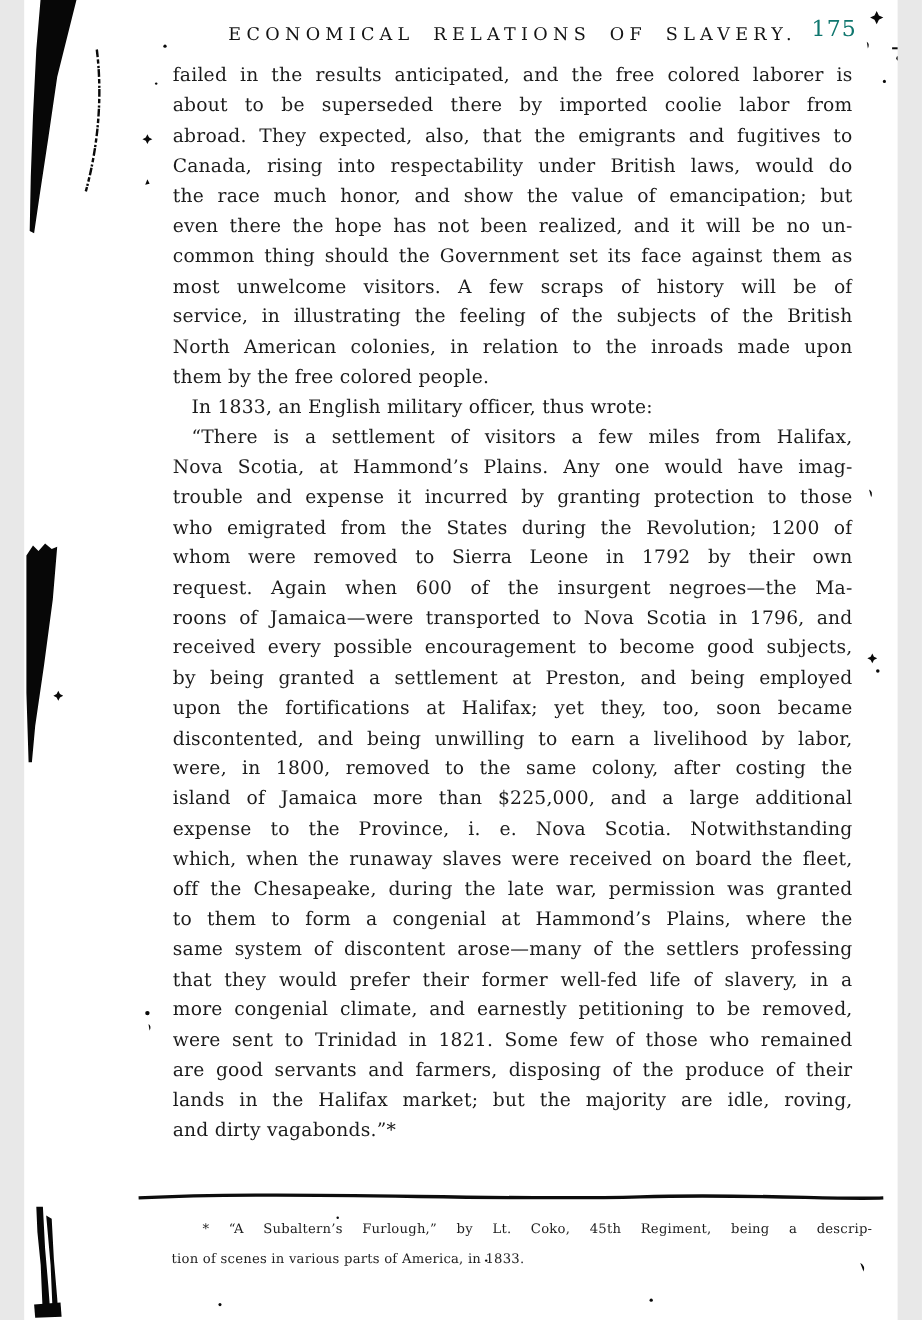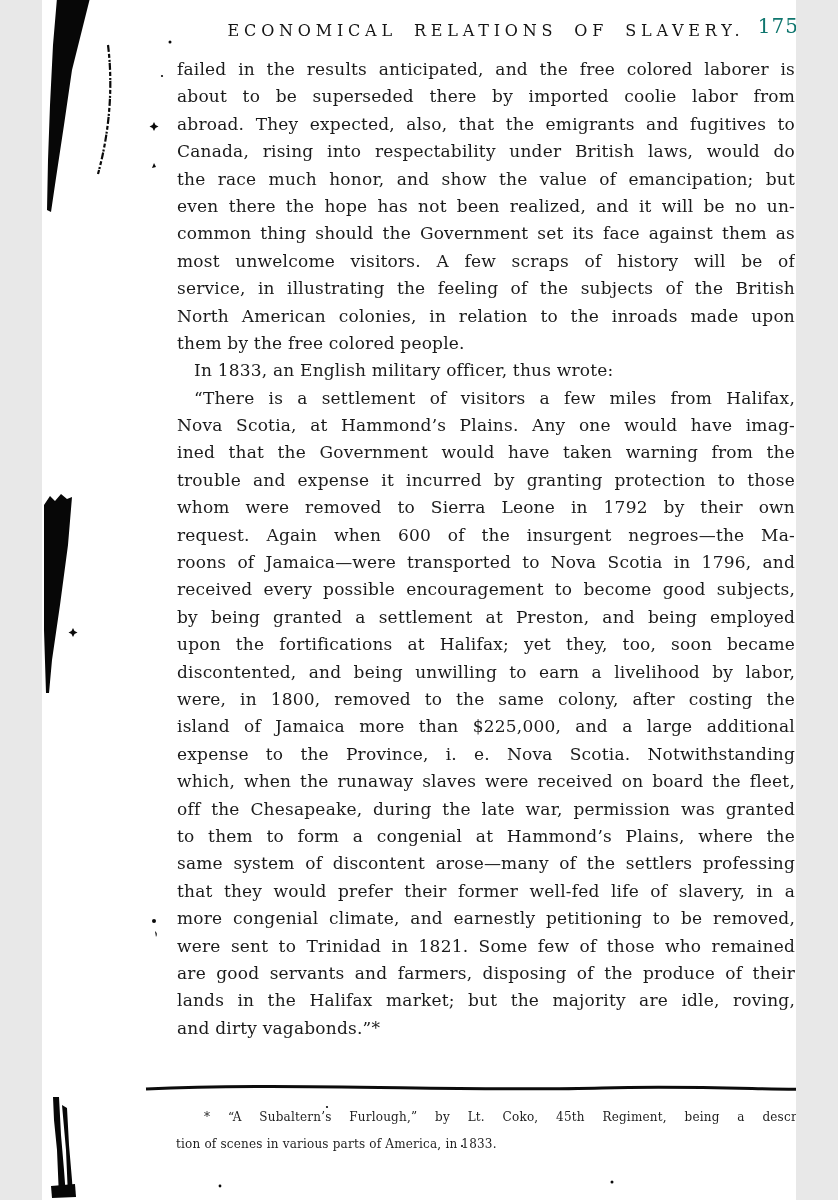--- a/index.html
+++ b/index.html
@@ -1,20 +1,21 @@
 <!DOCTYPE html>
 <html><head>
 <meta charset="utf-8">
 <style>
   html,body { margin:0; padding:0; background:#e8e8e8; }
   .page {
     position:relative; width:754px; height:1200px;
     background:#ffffff; overflow:hidden;
     font-family:"DejaVu Serif", serif; color:#1b1b1b;
     margin:0 auto;
+    padding-left:40px;
   }
   
   .artifacts { position:absolute; left:0; top:0; width:838px; height:1200px; pointer-events:none; }
 
   
   .header { position:absolute; left:135px; top:16px; width:618px; height:32px; }
   .header-title {
     text-align:center; font-size:16px; letter-spacing:0.30em; word-spacing:0.45em;
     padding-top:5px; white-space:nowrap; color:#141414;
   }
@@ -106,22 +107,22 @@
         <div class="line">common thing should the Government set its face against them as</div>
         <div class="line">most unwelcome visitors. A few scraps of history will be of</div>
         <div class="line">service, in illustrating the feeling of the subjects of the British</div>
         <div class="line">North American colonies, in relation to the inroads made upon</div>
       </div>
     <div class="line last">them by the free colored people.</div>
     <div class="line last indent">In 1833, an English military officer, thus wrote:</div>
     <div class="line indent">“There is a settlement of visitors a few miles from Halifax,</div>
     <div>
         <div class="line">Nova Scotia, at Hammond’s Plains. Any one would have imag-</div>
-        <div class="line">ined that the Government would have taken warning from the</div>
         <div class="line">trouble and expense it incurred by granting protection to those</div>
+        <div class="line">who emigrated from the States during the Revolution; 1200 of</div>
         <div class="line">whom were removed to Sierra Leone in 1792 by their own</div>
         <div class="line">request. Again when 600 of the insurgent negroes—the Ma-</div>
         <div class="line">roons of Jamaica—were transported to Nova Scotia in 1796, and</div>
         <div class="line">received every possible encouragement to become good subjects,</div>
         <div class="line">by being granted a settlement at Preston, and being employed</div>
         <div class="line">upon the fortifications at Halifax; yet they, too, soon became</div>
         <div class="line">discontented, and being unwilling to earn a livelihood by labor,</div>
         <div class="line">were, in 1800, removed to the same colony, after costing the</div>
         <div class="line">island of Jamaica more than $225,000, and a large additional</div>
         <div class="line">expense to the Province, i. e. Nova Scotia. Notwithstanding</div>

